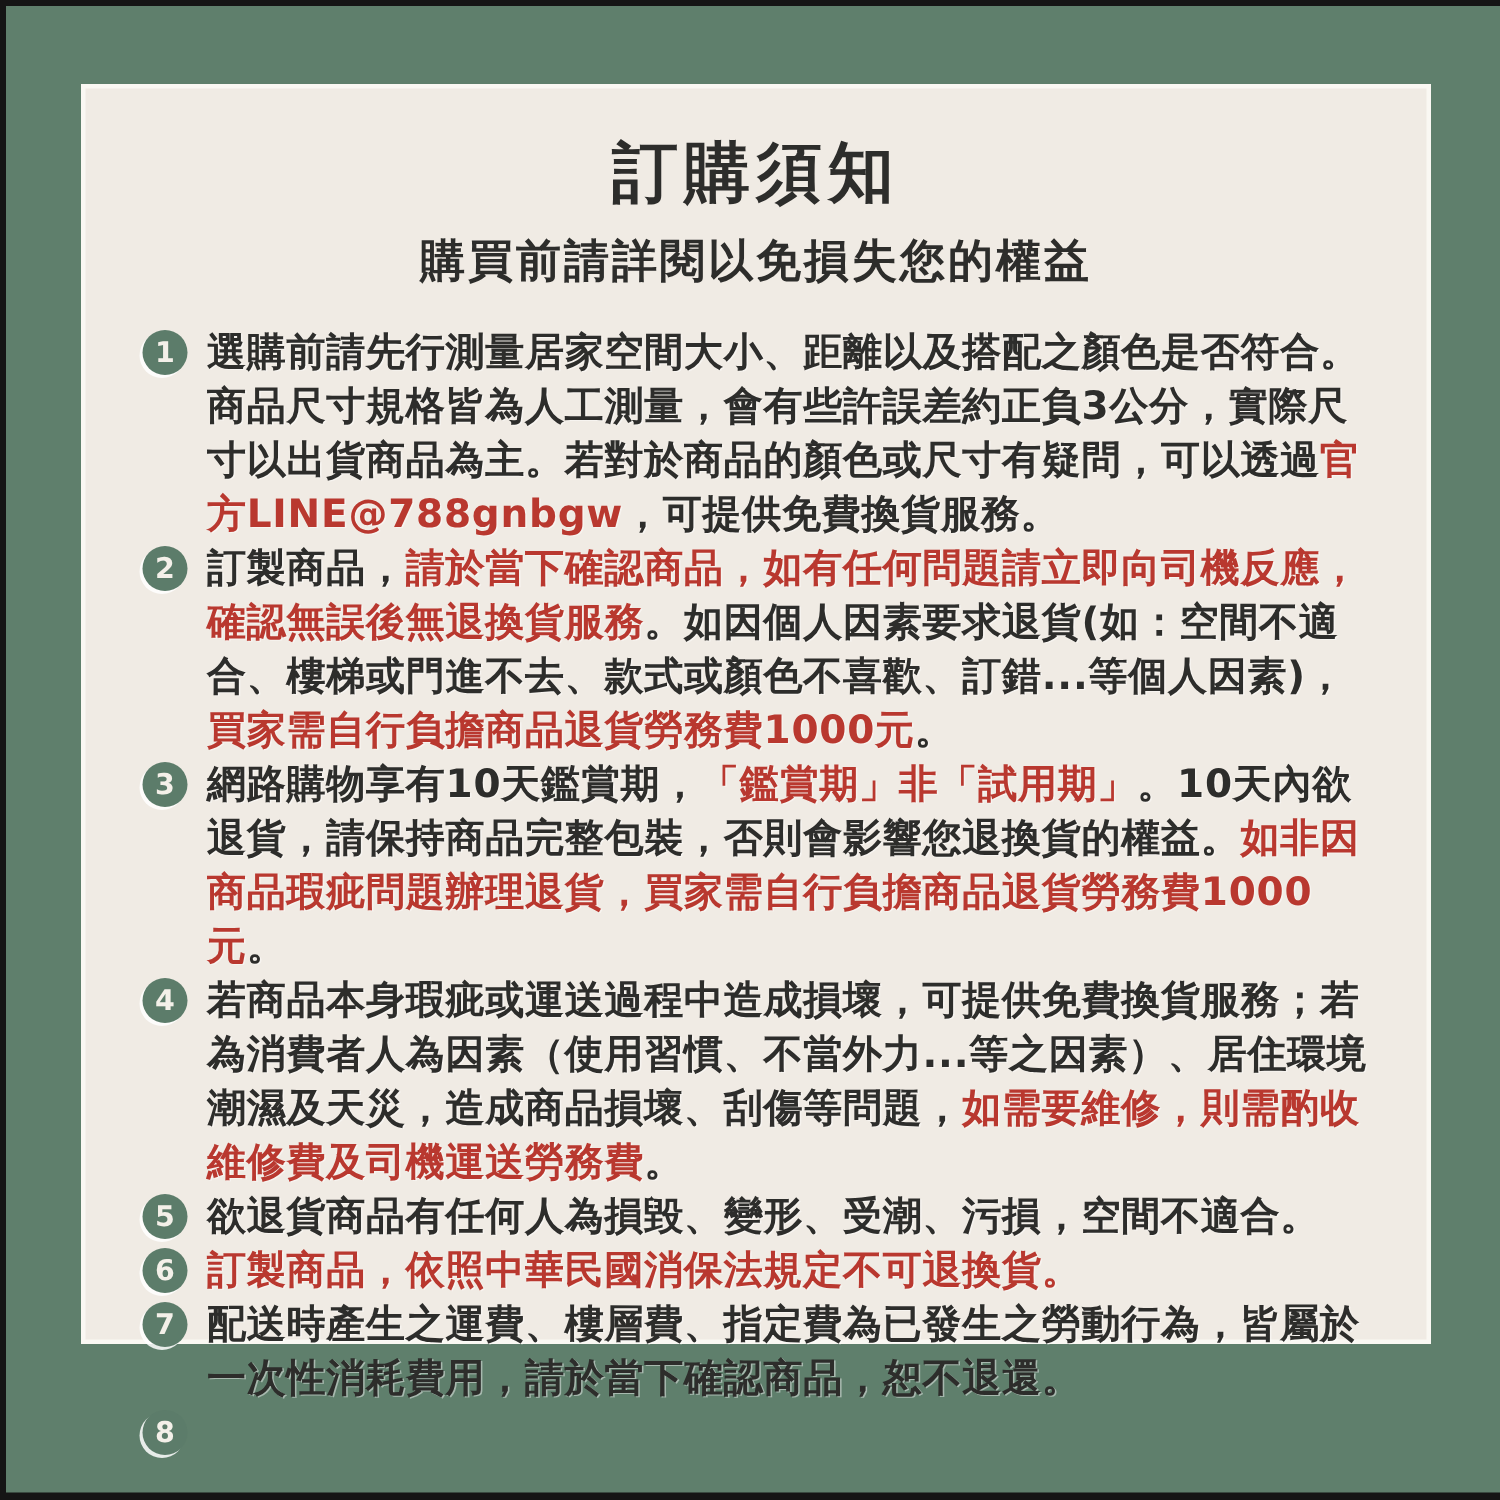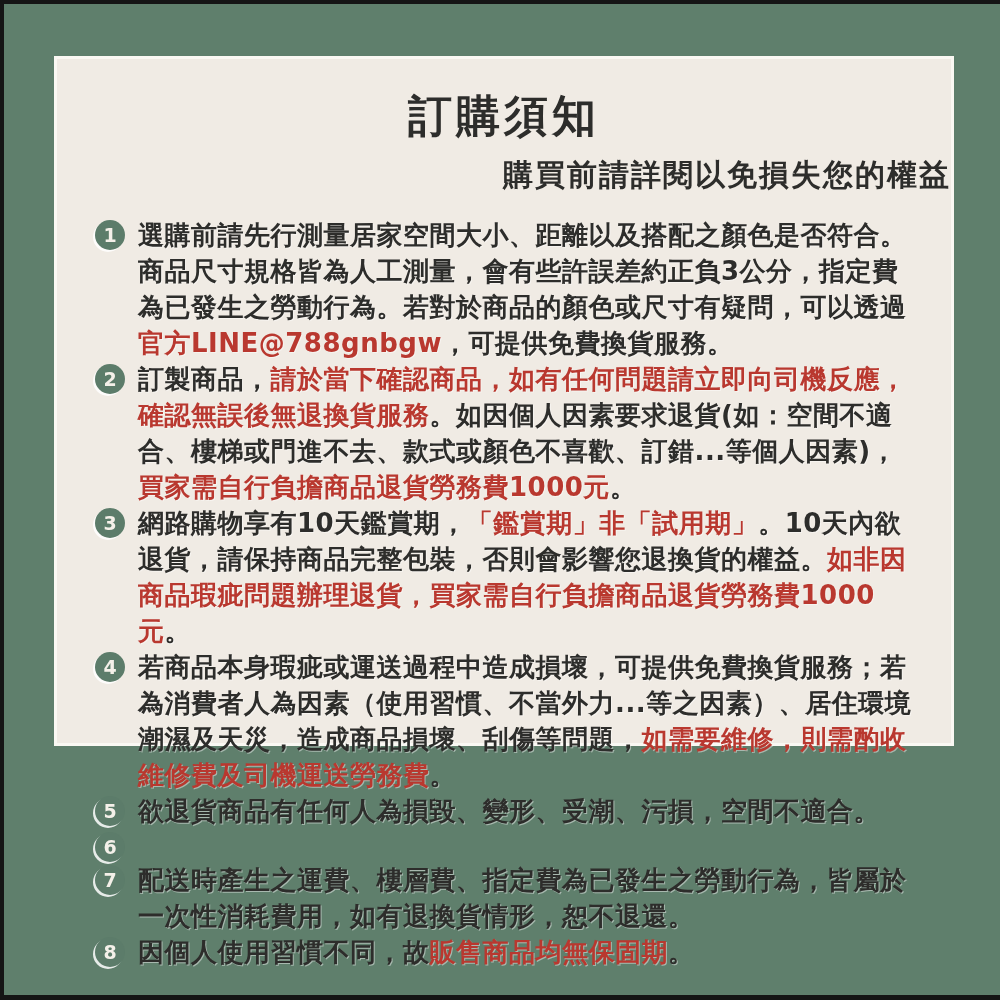--- a/index.html
+++ b/index.html
@@ -23,37 +23,37 @@
   .frame{
     position:absolute;inset:0;
     box-sizing:border-box;
     border-top:4px solid var(--frame);
     border-left:4px solid var(--frame);
     border-bottom:5px solid var(--frame);
   }
   .card{
     position:absolute;
     left:50px;top:52px;
-    width:900px;height:690px;
+    width:900px;height:840px;
     box-sizing:border-box;
     background:var(--card-cream);
     border:3px solid var(--card-edge);
   }
   .title{
     margin:32px 0 0 0;
     text-align:center;
     font-size:44px;
     line-height:50px;
     font-weight:800;
     letter-spacing:4px;
     color:var(--ink);
   }
   .subtitle{
     margin:16px 0 0 0;
-    text-align:right;
+    text-align:center;
     font-size:30px;
     line-height:36px;
     font-weight:700;
     letter-spacing:2px;
     color:var(--ink);
   }
   .notice-list{
     margin:24px 36px 0 38px;
   }
   .notice-item{
@@ -89,21 +89,21 @@
 </head>
 <body>
 
 <div class="frame">
   <div class="card">
     <h1 class="title">訂購須知</h1>
     <h2 class="subtitle">購買前請詳閱以免損失您的權益</h2>
     <div class="notice-list" id="notice-list">
   <div class="notice-item">
     <span class="badge">1</span>
-    <p class="notice-text"><span>選購前請先行測量居家空間大小、距離以及搭配之顏色是否符合。商品尺寸規格皆為人工測量，會有些許誤差約正負3公分，指定費為已發生之勞動行為。若對於商品的顏色或尺寸有疑問，可以透過</span><span class="seg-red">官方LINE@788gnbgw</span><span>，可提供免費換貨服務。</span></p>
+    <p class="notice-text"><span>選購前請先行測量居家空間大小、距離以及搭配之顏色是否符合。商品尺寸規格皆為人工測量，會有些許誤差約正負3公分，實際尺寸以出貨商品為主。若對於商品的顏色或尺寸有疑問，可以透過</span><span class="seg-red">官方LINE@788gnbgw</span><span>，可提供免費換貨服務。</span></p>
   </div>
 
   <div class="notice-item">
     <span class="badge">2</span>
     <p class="notice-text"><span>訂製商品，</span><span class="seg-red">請於當下確認商品，如有任何問題請立即向司機反應，確認無誤後無退換貨服務</span><span>。如因個人因素要求退貨(如：空間不適合、樓梯或門進不去、款式或顏色不喜歡、訂錯...等個人因素)，</span><span class="seg-red">買家需自行負擔商品退貨勞務費1000元</span><span>。</span></p>
   </div>
 
   <div class="notice-item">
     <span class="badge">3</span>
     <p class="notice-text"><span>網路購物享有10天鑑賞期，</span><span class="seg-red">「鑑賞期」非「試用期」</span><span>。10天內欲退貨，請保持商品完整包裝，否則會影響您退換貨的權益。</span><span class="seg-red">如非因商品瑕疵問題辦理退貨，買家需自行負擔商品退貨勞務費1000元</span><span>。</span></p>
@@ -114,26 +114,26 @@
     <p class="notice-text"><span>若商品本身瑕疵或運送過程中造成損壞，可提供免費換貨服務；若為消費者人為因素（使用習慣、不當外力...等之因素）、居住環境潮濕及天災，造成商品損壞、刮傷等問題，</span><span class="seg-red">如需要維修，則需酌收維修費及司機運送勞務費</span><span>。</span></p>
   </div>
 
   <div class="notice-item">
     <span class="badge">5</span>
     <p class="notice-text"><span>欲退貨商品有任何人為損毀、變形、受潮、污損，空間不適合。</span></p>
   </div>
 
   <div class="notice-item">
     <span class="badge">6</span>
+    <p class="notice-text"><span class="seg-red">訂製商品，依照中華民國消保法規定不可退換貨。</span></p>
   </div>
 
   <div class="notice-item">
     <span class="badge">7</span>
-    <p class="notice-text"><span>配送時產生之運費、樓層費、指定費為已發生之勞動行為，皆屬於一次性消耗費用，如有退換貨情形，恕不退還。</span></p>
+    <p class="notice-text"><span>配送時產生之運費、樓層費、指定費為已發生之勞動行為，皆屬於一次性消耗費用，請於當下確認商品，恕不退還。</span></p>
   </div>
 
   <div class="notice-item">
     <span class="badge">8</span>
-    <p class="notice-text"><span>因個人使用習慣不同，故</span><span class="seg-red">販售商品均無保固期</span><span>。</span></p>
   </div>
 </div>
   </div>
 </div>
 
 </body></html>

